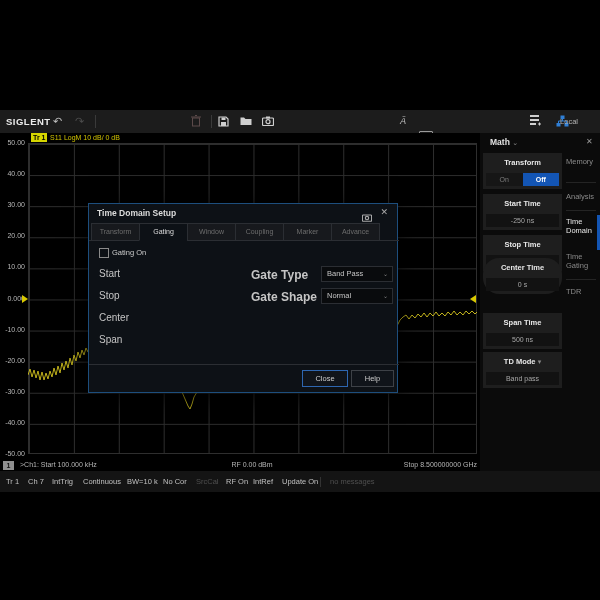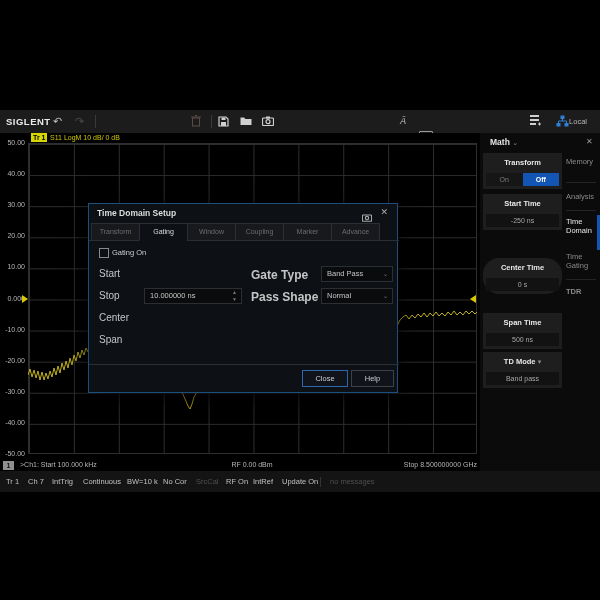--- a/index.html
+++ b/index.html
@@ -8,21 +8,21 @@
   
   .toolbar{position:absolute;left:0;top:110px;width:600px;height:23px;background:#1c1c1c;}
   .brand{position:absolute;left:6px;top:6px;font-size:9.5px;font-weight:bold;letter-spacing:.5px;color:#ececec;}
   .tbi{position:absolute;top:3px;height:16px;display:flex;align-items:center;justify-content:center;}
   .glyph{color:#c0c0c0;font-size:11px;line-height:14px;}
   .dim{color:#4d4d4d;}
   .vsep{position:absolute;top:5px;width:1px;height:13px;background:#3a3a3a;}
   .mini-box{width:12px;height:10px;border:1px solid #9a9a9a;border-radius:1px;color:#cfcfcf;
             font-size:5px;display:flex;align-items:center;justify-content:center;}
   .icon-wrap{position:relative;}
-  .local{position:absolute;right:13px;top:7px;font-size:7.5px;color:#b5b5b5;}
+  .local{position:absolute;right:22px;top:7px;font-size:7.5px;color:#b5b5b5;}
   
   .graph{position:absolute;left:0;top:133px;width:480px;height:338px;background:#000;}
   .plot{position:absolute;left:28px;top:10px;width:449px;height:311px;box-sizing:border-box;
         border:1px solid #2e2e2e;
         background-image:linear-gradient(to right,#2e2e2e 1px,transparent 1px),
                          linear-gradient(to bottom,#2e2e2e 1px,transparent 1px);
         background-size:44.9px 31.1px;}
   .trace-svg{position:absolute;left:28px;top:10px;width:449px;height:311px;}
   .ylab{position:absolute;left:0;width:25px;text-align:right;font-size:7px;color:#b8b8b8;}
   .tr-badge{position:absolute;left:31px;top:0;background:#d6d600;color:#000;font-size:7px;
@@ -199,20 +199,24 @@
       <span class="tg-on">On</span>
       <span class="tg-off">Off</span>
     </div>
   </div>
 
   <div class="sbox" style="top:61px;">
     <div class="sbox-title">Start Time</div>
     <div class="sbox-val">-250 ns</div>
   </div>
 
+  <div class="sbox" style="top:102px;">
+    <div class="sbox-title">Stop Time</div>
+    <div class="sbox-val">250 ns</div>
+  </div>
 
   <div class="sbox" style="top:125px;border-radius:16px;">
     <div class="sbox-title">Center Time</div>
     <div class="sbox-val">0 s</div>
   </div>
 
   <div class="sbox" style="top:180px;">
     <div class="sbox-title">Span Time</div>
     <div class="sbox-val">500 ns</div>
   </div>
@@ -223,21 +227,21 @@
   </div>
 
 
   <div class="rail-item" style="top:24px;">Memory</div>
   <div class="rail-sep" style="top:49px;"></div>
   <div class="rail-item" style="top:59px;">Analysis</div>
   <div class="rail-sep" style="top:77px;"></div>
   <div class="rail-item active" style="top:84px;">Time Domain</div>
   <div class="rail-item" style="top:119px;">Time Gating</div>
   <div class="rail-sep" style="top:146px;"></div>
-  <div class="rail-item" style="top:154px;font-weight:bold;">TDR</div>
+  <div class="rail-item" style="top:154px;">TDR</div>
   <div class="rail-bar"></div>
 </div>
 
 <div class="dialog">
   <span class="dlg-title">Time Domain Setup</span>
   <span class="dlg-cam">
     <svg width="10" height="9" viewBox="0 0 12 10">
         <rect x="0.5" y="2" width="11" height="7.5" rx="1" fill="none" stroke="#a8a8a8" stroke-width="1.4"></rect>
         <circle cx="6" cy="5.7" r="2" fill="none" stroke="#a8a8a8" stroke-width="1.4"></circle>
       </svg>
@@ -253,39 +257,32 @@
     <div class="dlg-tab">Marker</div>
     <div class="dlg-tab">Advance</div>
   </div>
 
   <span class="chk"></span>
   <span class="chk-lab">Gating On</span>
 
   <span class="f-lab" style="top:64px;">Start</span>
 
   <span class="f-lab" style="top:86px;">Stop</span>
-  <div class="f-in" style="top:84px;">
-    <span>10.000000 ns</span>
-    <span class="spin">
-        <span>▲</span>
-        <span>▼</span>
-      </span>
-  </div>
 
   <span class="f-lab" style="top:108px;">Center</span>
 
   <span class="f-lab" style="top:130px;">Span</span>
 
   <span class="g-lab" style="top:64px;">Gate Type</span>
   <div class="sel" style="top:62px;">
     <span>Band Pass</span>
     <span class="sel-arrow">⌄</span>
   </div>
 
-  <span class="g-lab" style="top:86px;">Pass Shape</span>
+  <span class="g-lab" style="top:86px;">Gate Shape</span>
   <div class="sel" style="top:84px;">
     <span>Normal</span>
     <span class="sel-arrow">⌄</span>
   </div>
 
   <div class="dlg-footline"></div>
   <div class="btn btn-close">Close</div>
   <div class="btn btn-help">Help</div>
 </div>
 

